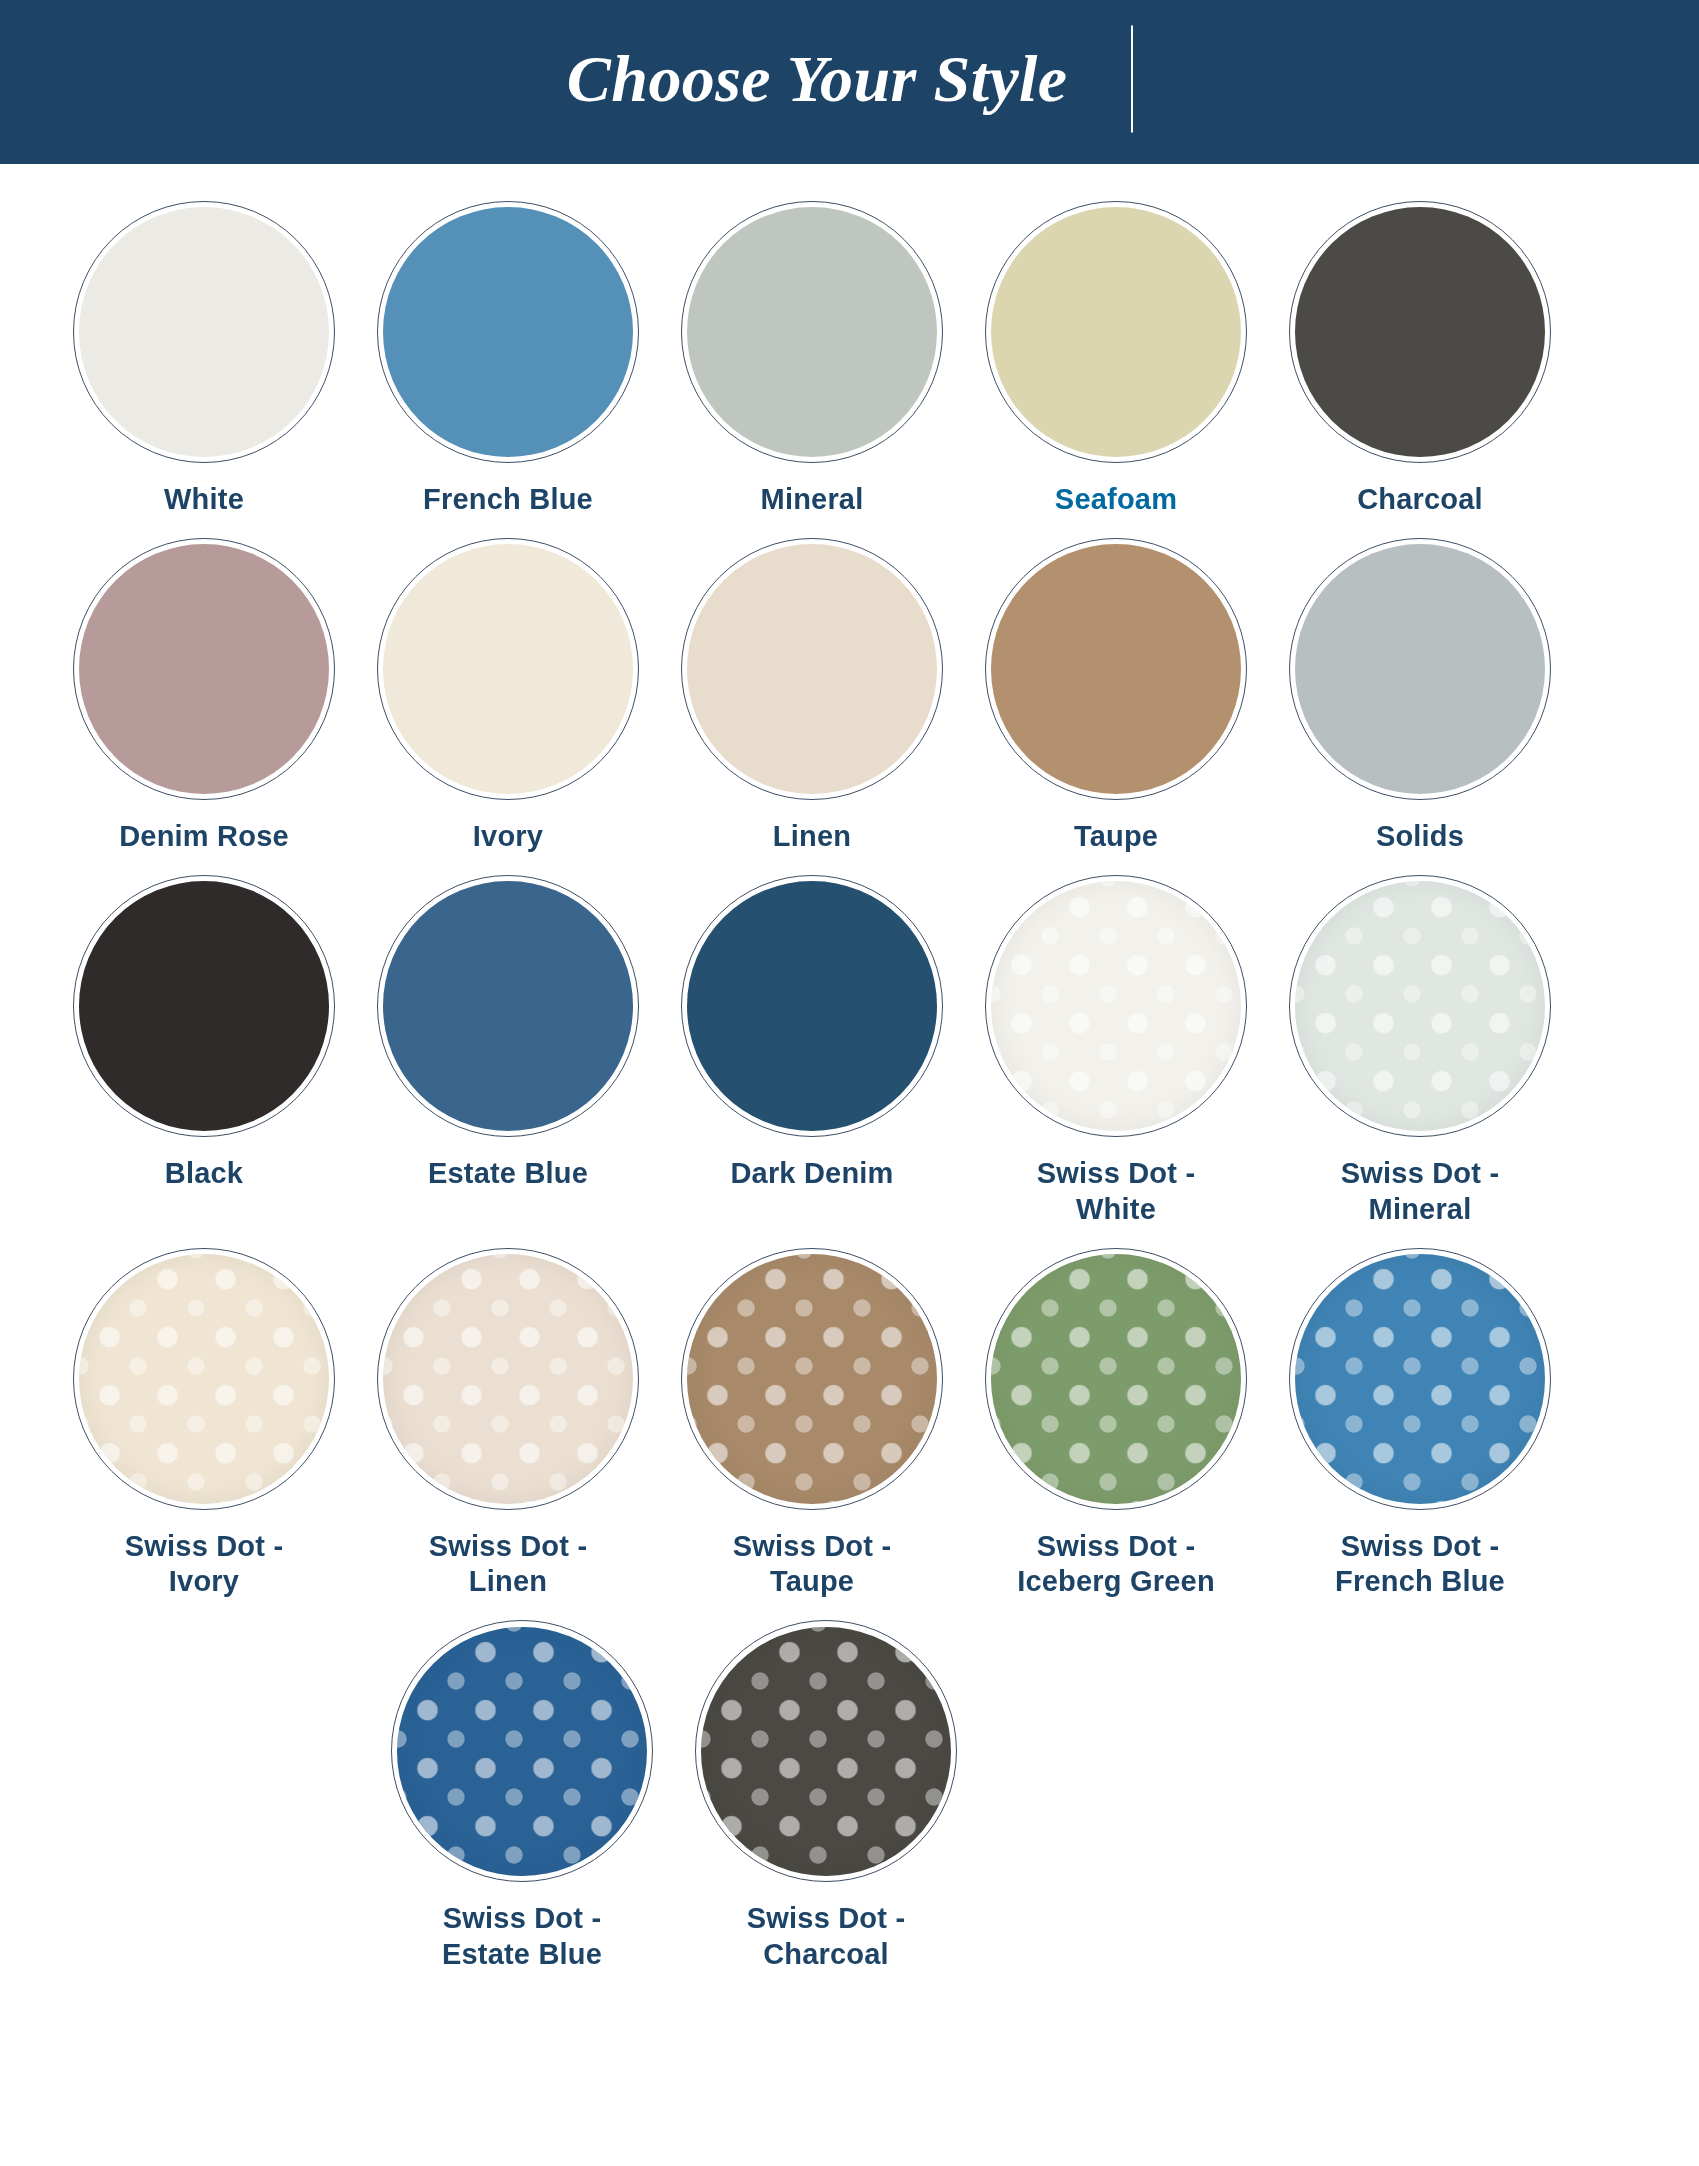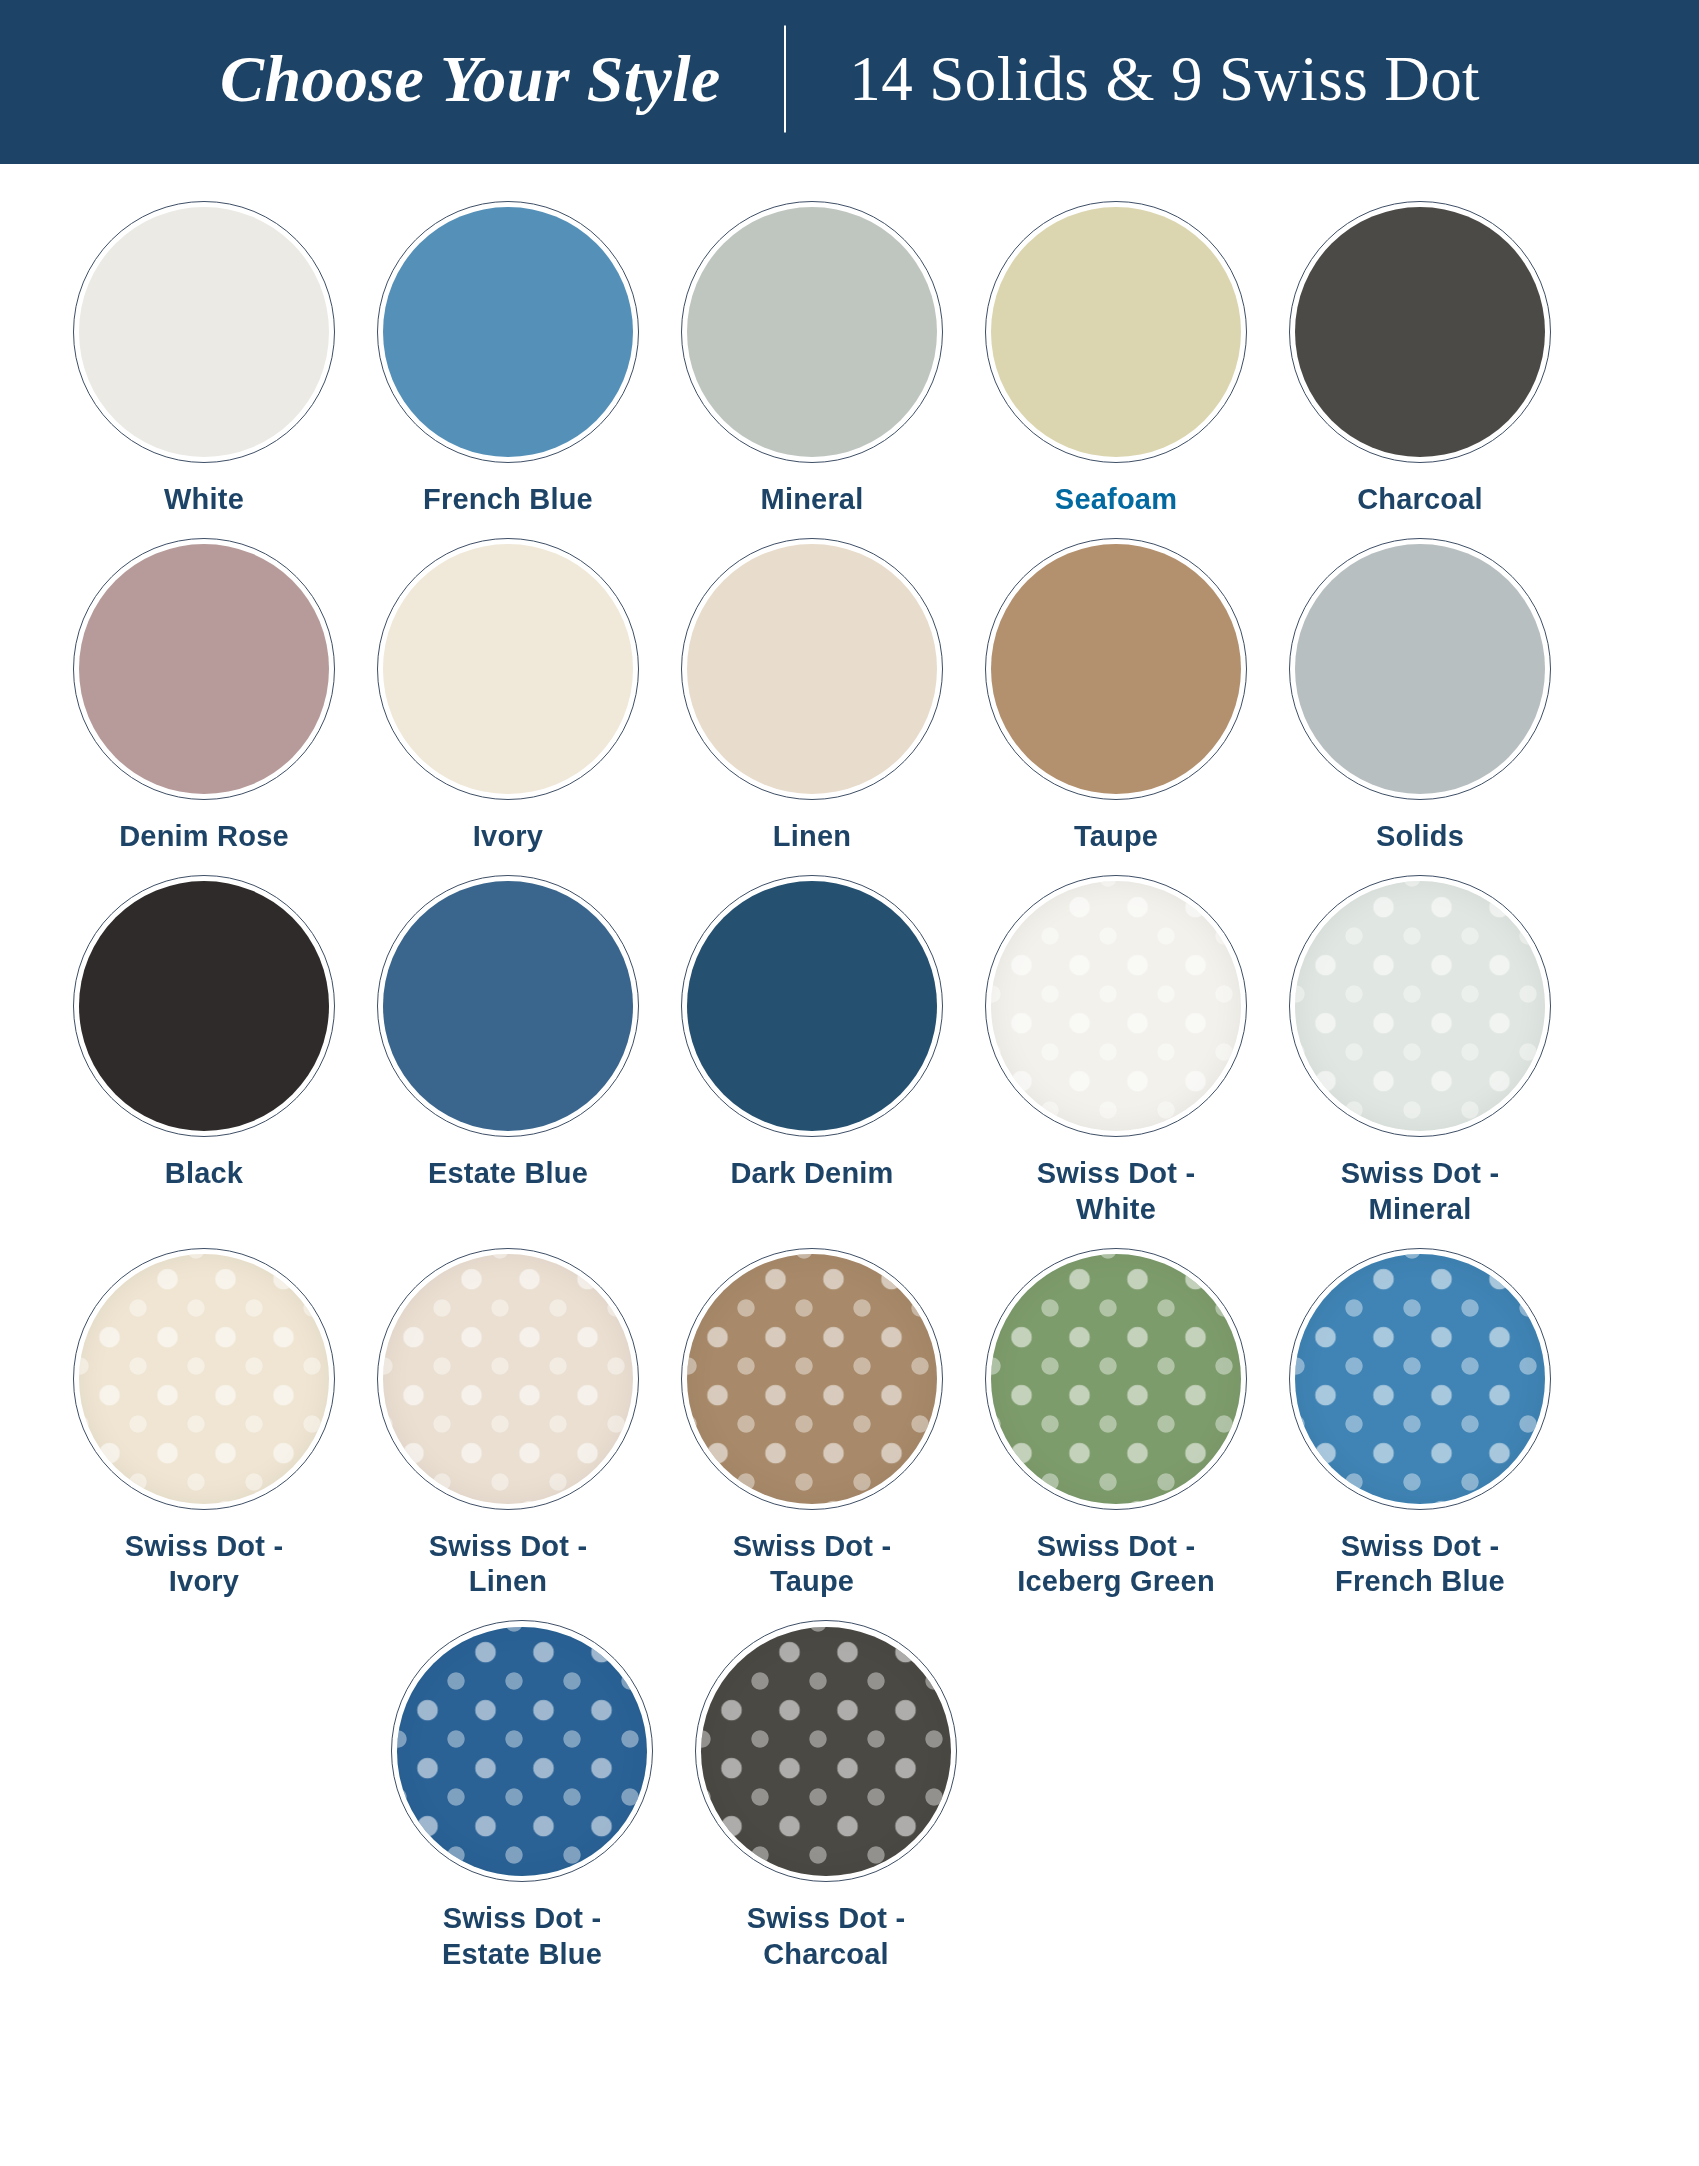--- a/index.html
+++ b/index.html
@@ -150,21 +150,20 @@
 </style>
 </head>
 <body>
 
 <div id="page">
 
   <div class="header-bar">
     <div class="header-inner">
       <div class="header-title">Choose Your Style</div>
       <div class="header-divider"></div>
-      <div class="header-subtitle">14 Solids &amp; 9 Swiss Dot</div>
     </div>
   </div>
 
   <div class="swatch-grid">
       <div class="swatch-row">
         <div class="swatch-cell">
           <div class="disc-wrap">
             <div class="disc-ring" style="border-color: rgb(62, 79, 102);"></div>
             <div class="disc-fill" style="background-color: rgb(235, 234, 229);"></div>
           </div>

